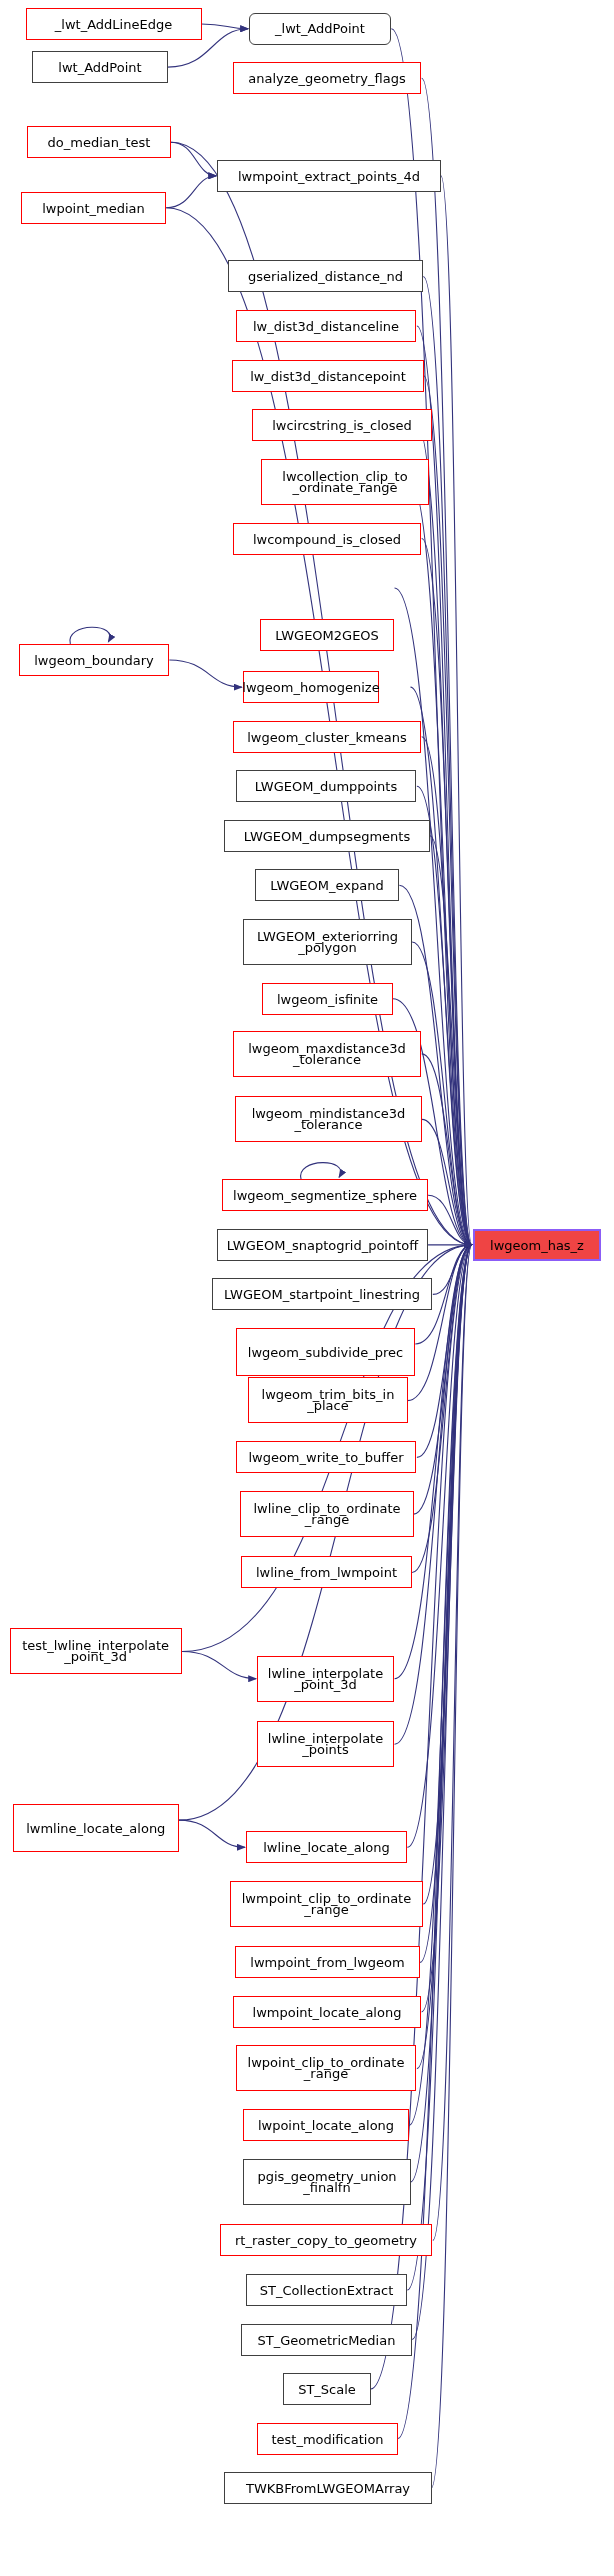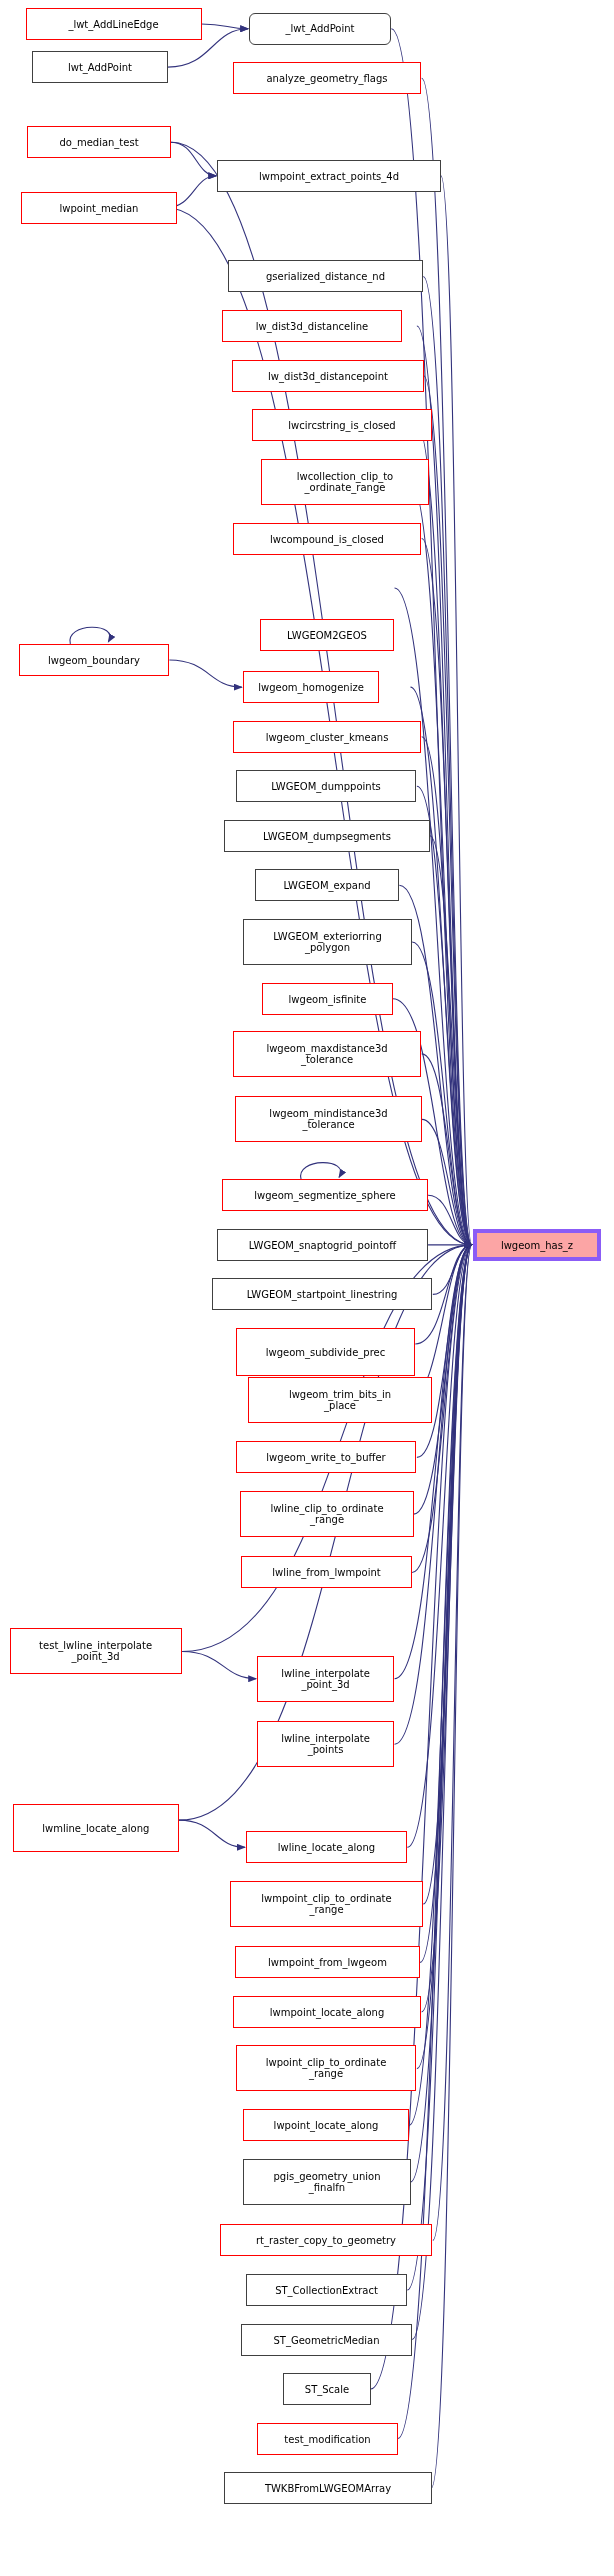--- a/index.html
+++ b/index.html
@@ -28,33 +28,33 @@
   .node {
     position: absolute;
     box-sizing: border-box;
     display: flex;
     align-items: center;
     justify-content: center;
     text-align: center;
     background: #ffffff;
     border: 1px solid #ff0000;
     color: #000000;
-    font-size: 10px;
+    font-size: 13px;
     line-height: 11px;
     letter-spacing: 0px;
     white-space: pre-line;
     padding: 0 10px;
     cursor: pointer;
   }
   .node.black {
     border: 1px solid #404040;
   }
   .node.target {
-    border: 4px solid #8b5cf6;
-    background: #fca5a5;
+    border: 2px solid #8b5cf6;
+    background: #ef4444;
     font-weight: normal;
   }
 </style>
 </head>
 <body>
 
 <div id="graph">
   <svg id="edges" viewBox="0 0 615 2577" xmlns="http://www.w3.org/2000/svg">
     <defs>
       <marker id="arrow" markerWidth="9" markerHeight="7" refX="8" refY="3.5" orient="auto" markerUnits="userSpaceOnUse">
@@ -119,23 +119,23 @@
         <path d="M431.2987012987013,2489.0750620347394 C453.59155844155845,2489.0750620347394 453.59155844155845,1245.3368486352358 471.83116883116884,1245.3368486352358" marker-end="url(#arrow)"></path>
       </g>
   </svg>
   <div id="node-layer">
       <div class="node" style="left: 25.5px; top: 8px; width: 176px; height: 32px;">_lwt_AddLineEdge</div>
       <div class="node black" style="left: 249px; top: 12.8px; width: 142px; height: 32px; border-radius: 6px;">_lwt_AddPoint</div>
       <div class="node black" style="left: 32px; top: 51px; width: 136px; height: 32px;">lwt_AddPoint</div>
       <div class="node" style="left: 233px; top: 62px; width: 188px; height: 32px;">analyze_geometry_flags</div>
       <div class="node" style="left: 27px; top: 126px; width: 144px; height: 32px;">do_median_test</div>
       <div class="node black" style="left: 217px; top: 160px; width: 224px; height: 32px;">lwmpoint_extract_points_4d</div>
-      <div class="node" style="left: 21px; top: 192px; width: 156px; height: 32px;">lwpoint_median</div>
+      <div class="node" style="left: 21px; top: 192px; width: 145px; height: 32px;">lwpoint_median</div>
       <div class="node black" style="left: 228px; top: 260px; width: 195px; height: 32px;">gserialized_distance_nd</div>
-      <div class="node" style="left: 222px; top: 310px; width: 180px; height: 32px;">lw_dist3d_distanceline</div>
+      <div class="node" style="left: 236px; top: 310px; width: 180px; height: 32px;">lw_dist3d_distanceline</div>
       <div class="node" style="left: 232px; top: 360px; width: 192px; height: 32px;">lw_dist3d_distancepoint</div>
       <div class="node" style="left: 236px; top: 409px; width: 180px; height: 32px; margin-left: 16px;">lwcircstring_is_closed</div>
       <div class="node" style="left: 243px; top: 459px; width: 168px; height: 46px; margin-left: 18px;">lwcollection_clip_to
 _ordinate_range</div>
       <div class="node" style="left: 233px; top: 523px; width: 188px; height: 32px;">lwcompound_is_closed</div>
       <div class="node" style="left: 260px; top: 572px; width: 134px; height: 32px; margin-top: 47px;">LWGEOM2GEOS</div>
       <div class="node" style="left: 19px; top: 644px; width: 150px; height: 32px;">lwgeom_boundary</div>
       <div class="node" style="left: 243px; top: 671px; width: 136px; height: 32px;">lwgeom_homogenize</div>
       <div class="node" style="left: 233px; top: 721px; width: 188px; height: 32px;">lwgeom_cluster_kmeans</div>
       <div class="node black" style="left: 236px; top: 770px; width: 180px; height: 32px;">LWGEOM_dumppoints</div>
@@ -145,21 +145,21 @@
 _polygon</div>
       <div class="node" style="left: 262px; top: 983px; width: 131px; height: 32px;">lwgeom_isfinite</div>
       <div class="node" style="left: 233px; top: 1031px; width: 188px; height: 46px;">lwgeom_maxdistance3d
 _tolerance</div>
       <div class="node" style="left: 235px; top: 1096px; width: 187px; height: 46px;">lwgeom_mindistance3d
 _tolerance</div>
       <div class="node" style="left: 222px; top: 1179px; width: 206px; height: 32px;">lwgeom_segmentize_sphere</div>
       <div class="node black" style="left: 217px; top: 1229px; width: 211px; height: 32px;">LWGEOM_snaptogrid_pointoff</div>
       <div class="node black" style="left: 212px; top: 1278px; width: 220px; height: 32px;">LWGEOM_startpoint_linestring</div>
       <div class="node" style="left: 236px; top: 1328px; width: 179px; height: 48px;">lwgeom_subdivide_prec</div>
-      <div class="node" style="left: 248px; top: 1377px; width: 184px; height: 46px;">lwgeom_trim_bits_in
+      <div class="node" style="left: 248px; top: 1377px; width: 160px; height: 46px;">lwgeom_trim_bits_in
 _place</div>
       <div class="node" style="left: 236px; top: 1441px; width: 180px; height: 32px;">lwgeom_write_to_buffer</div>
       <div class="node" style="left: 240px; top: 1491px; width: 174px; height: 46px;">lwline_clip_to_ordinate
 _range</div>
       <div class="node" style="left: 241px; top: 1556px; width: 171px; height: 32px;">lwline_from_lwmpoint</div>
       <div class="node" style="left: 9.6px; top: 1628px; width: 172px; height: 46px;">test_lwline_interpolate
 _point_3d</div>
       <div class="node" style="left: 257px; top: 1656px; width: 137px; height: 46px;">lwline_interpolate
 _point_3d</div>
       <div class="node" style="left: 257px; top: 1721px; width: 137px; height: 46px;">lwline_interpolate

